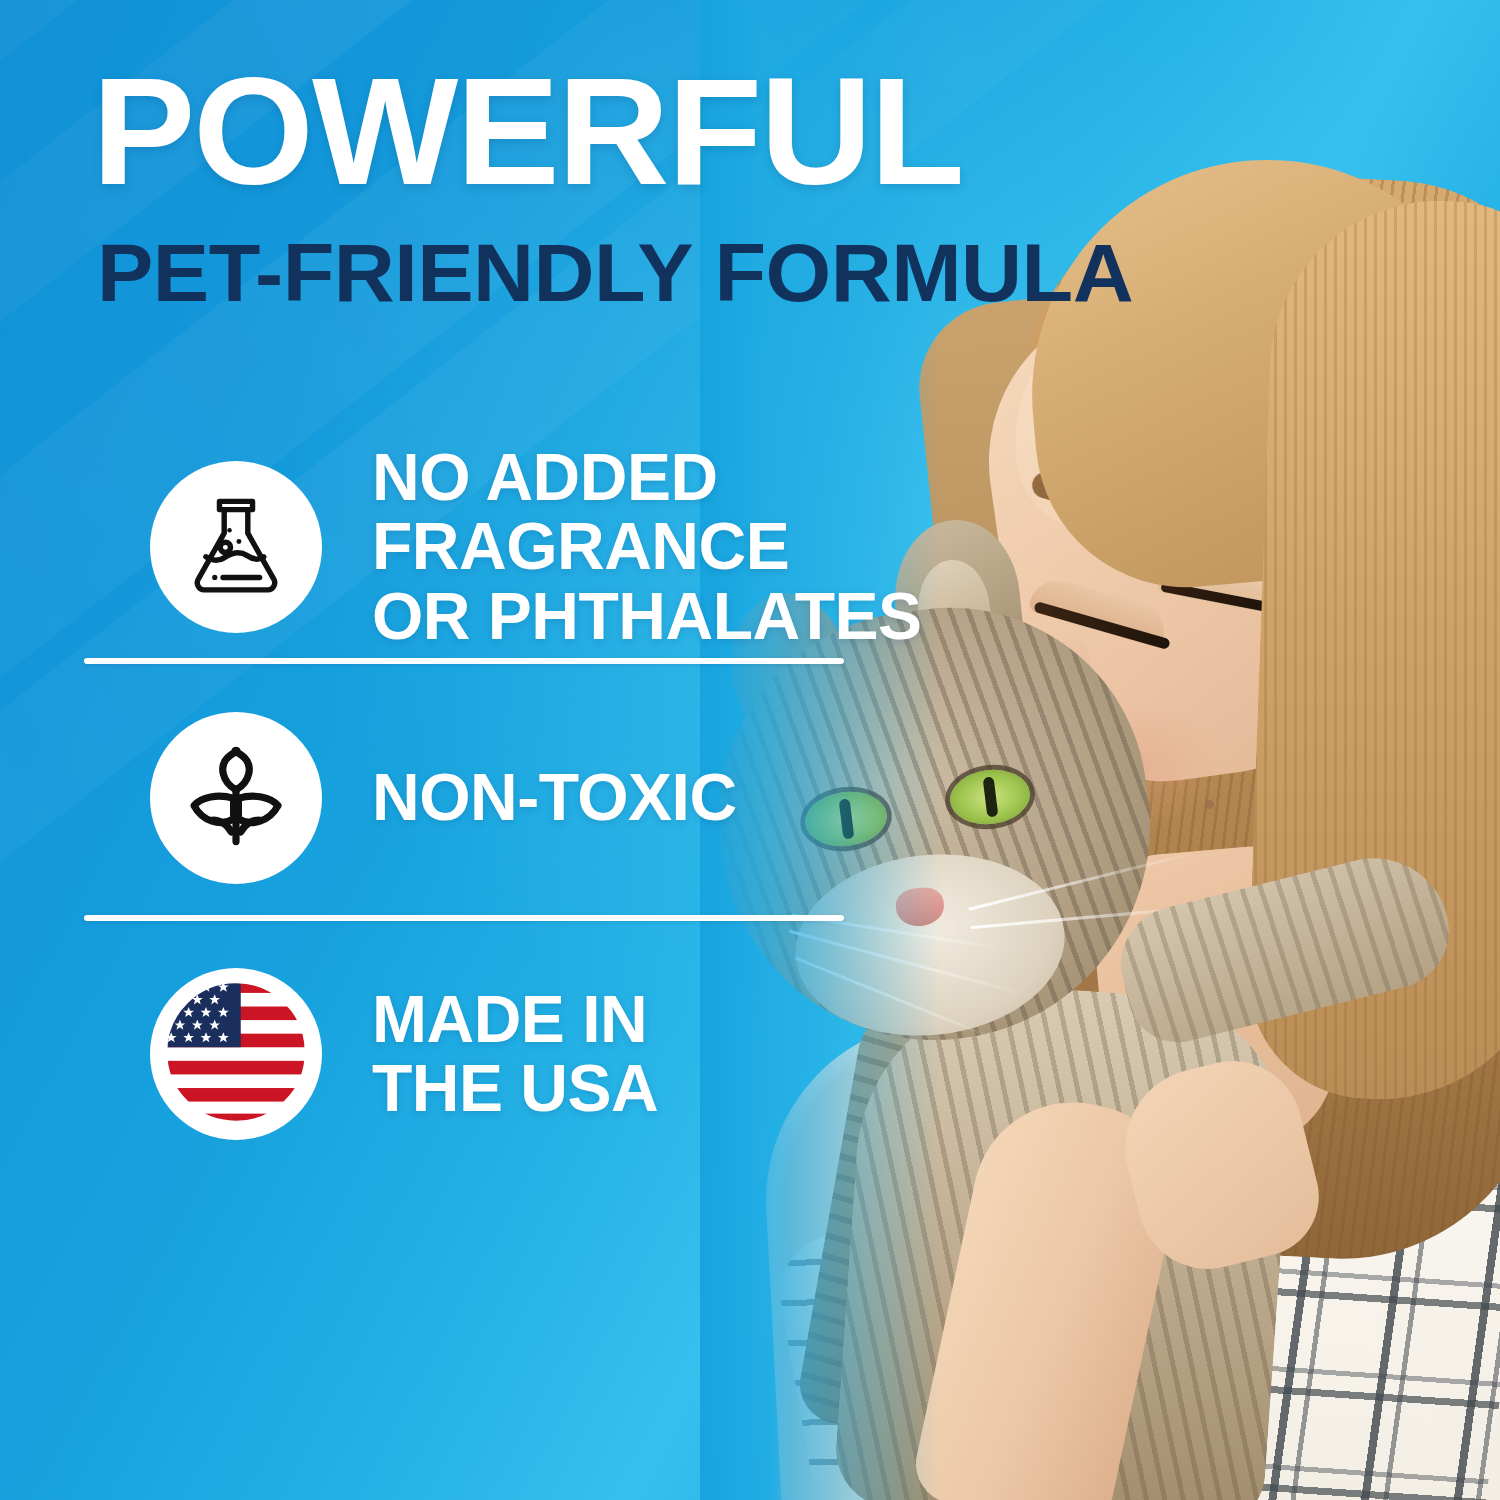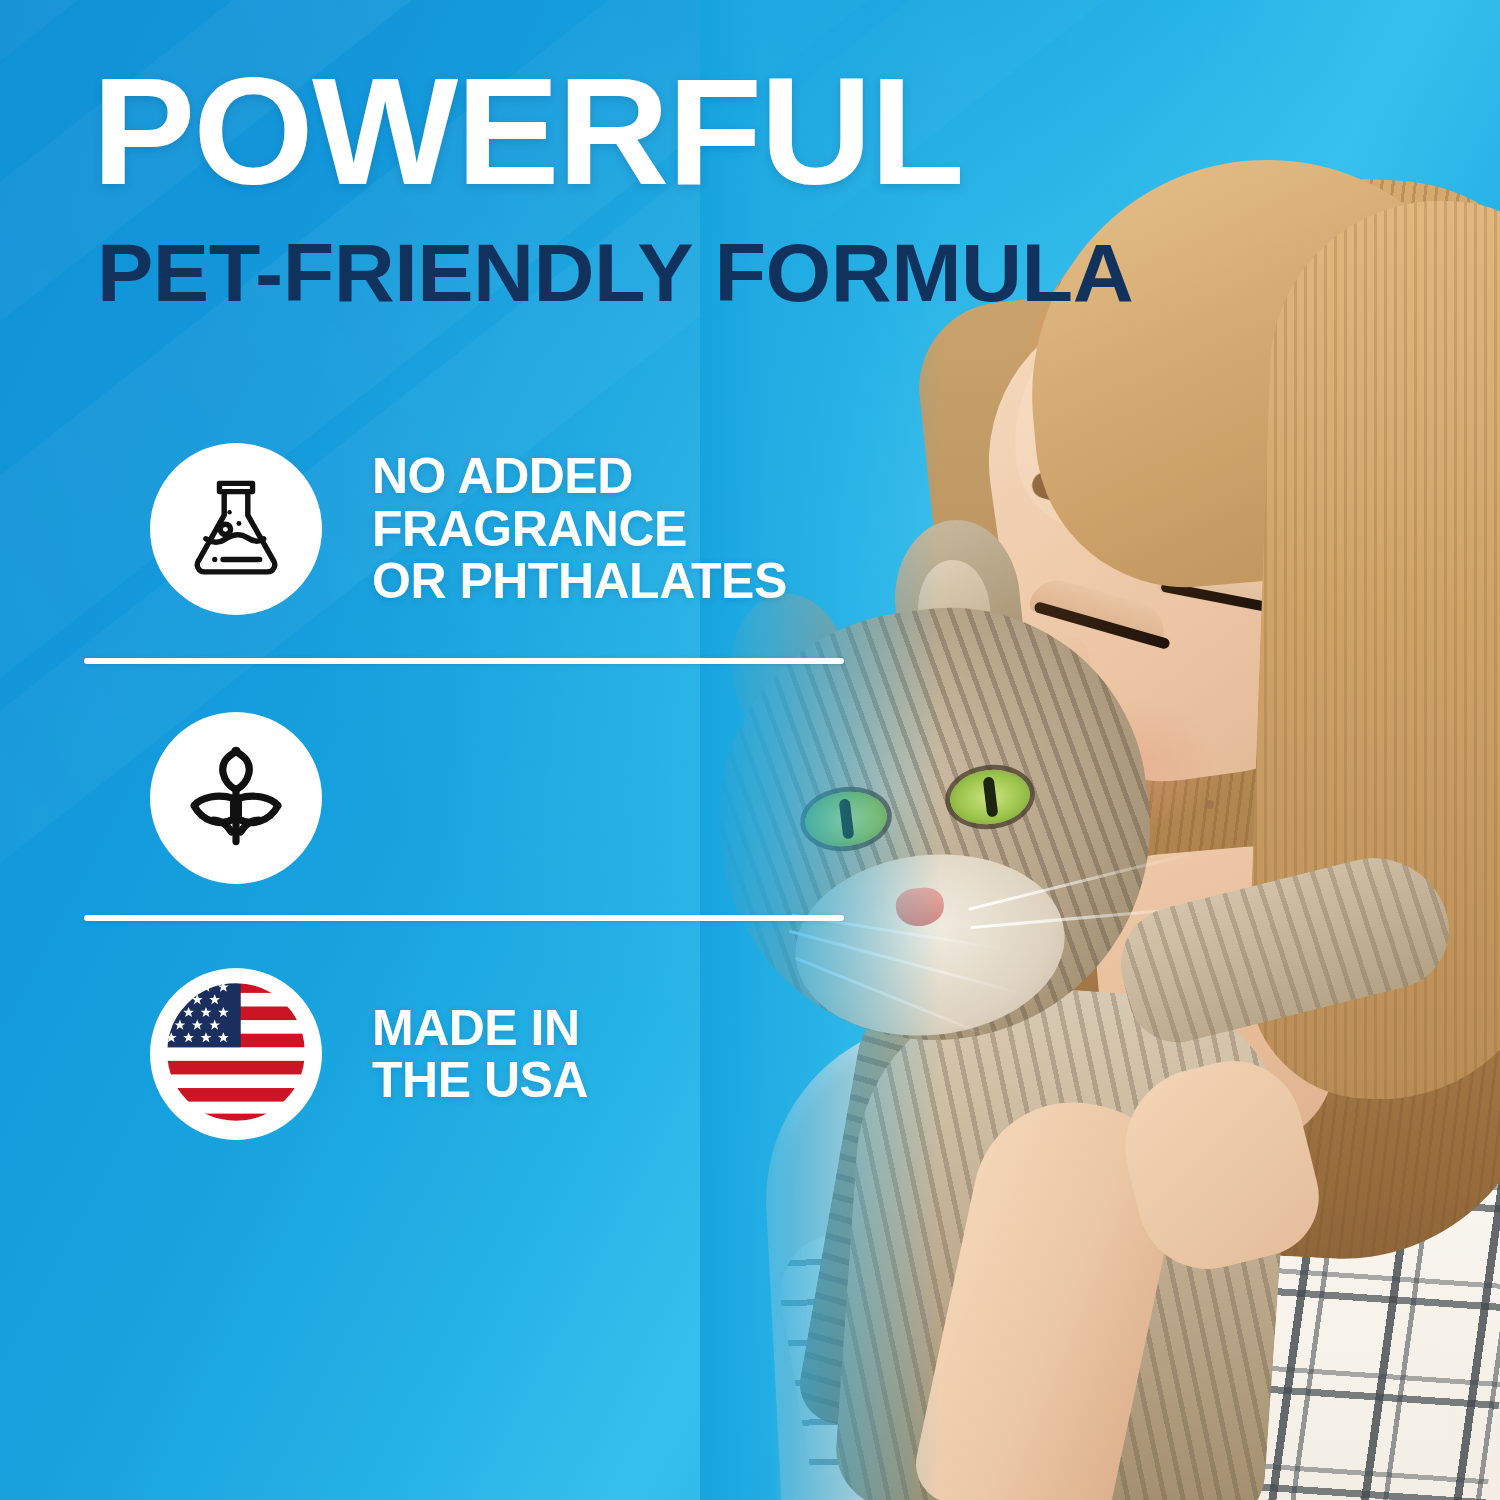--- a/index.html
+++ b/index.html
@@ -304,21 +304,21 @@
   #feature-2 { top:968px;justify-content:space-between; }
 
   .icon-circle {
     width:172px; height:172px; flex:0 0 172px;
     background:#ffffff; border-radius:50%;
     display:flex; align-items:center; justify-content:center;
     overflow:hidden;
   }
   .feature-label {
     color:#ffffff; font-weight:700;
-    font-size:50px; line-height:1.05; letter-spacing:-.5px;
+    font-size:66px; line-height:1.05; letter-spacing:-.5px;
     white-space:pre-line;
     text-shadow:0 2px 7px rgba(7,60,110,.18);
   }
 
   .divider {
     position:absolute; left:84px; width:760px; height:6px;
     background:#ffffff; border-radius:3px;
     box-shadow:0 1px 4px rgba(6,62,110,.15);
   }
   #divider-0 { top:658px; }
@@ -422,20 +422,21 @@
         <svg width="120" height="120" viewBox="0 0 100 100" fill="none" stroke="#111111" stroke-width="6" stroke-linecap="round" stroke-linejoin="round">
           <path d="M50 45c-12-7-14-20-7-27 4-4 10-6 7-6s3 2 7 6c7 7 5 20-7 27z"></path>
           <path d="M50 44v44"></path>
           <path d="M48 52c-13-4-27-1-33 6 7 13 22 18 33 11z"></path>
           <path d="M52 52c13-4 27-1 33 6-7 13-22 18-33 11z"></path>
           <path d="M31 70c6 0 12 4 15 10"></path>
           <path d="M69 70c-6 0-12 4-15 10"></path>
         </svg>
       </span>
     </div>
+    <div class="feature-label">NON-TOXIC</div>
   </div>
 
   <div class="divider" id="divider-1"></div>
 
   <div class="feature" id="feature-2">
     <div class="icon-circle">
       <span>
         <svg width="158" height="158" viewBox="0 0 100 100">
           <defs>
             <clipPath id="circ">

